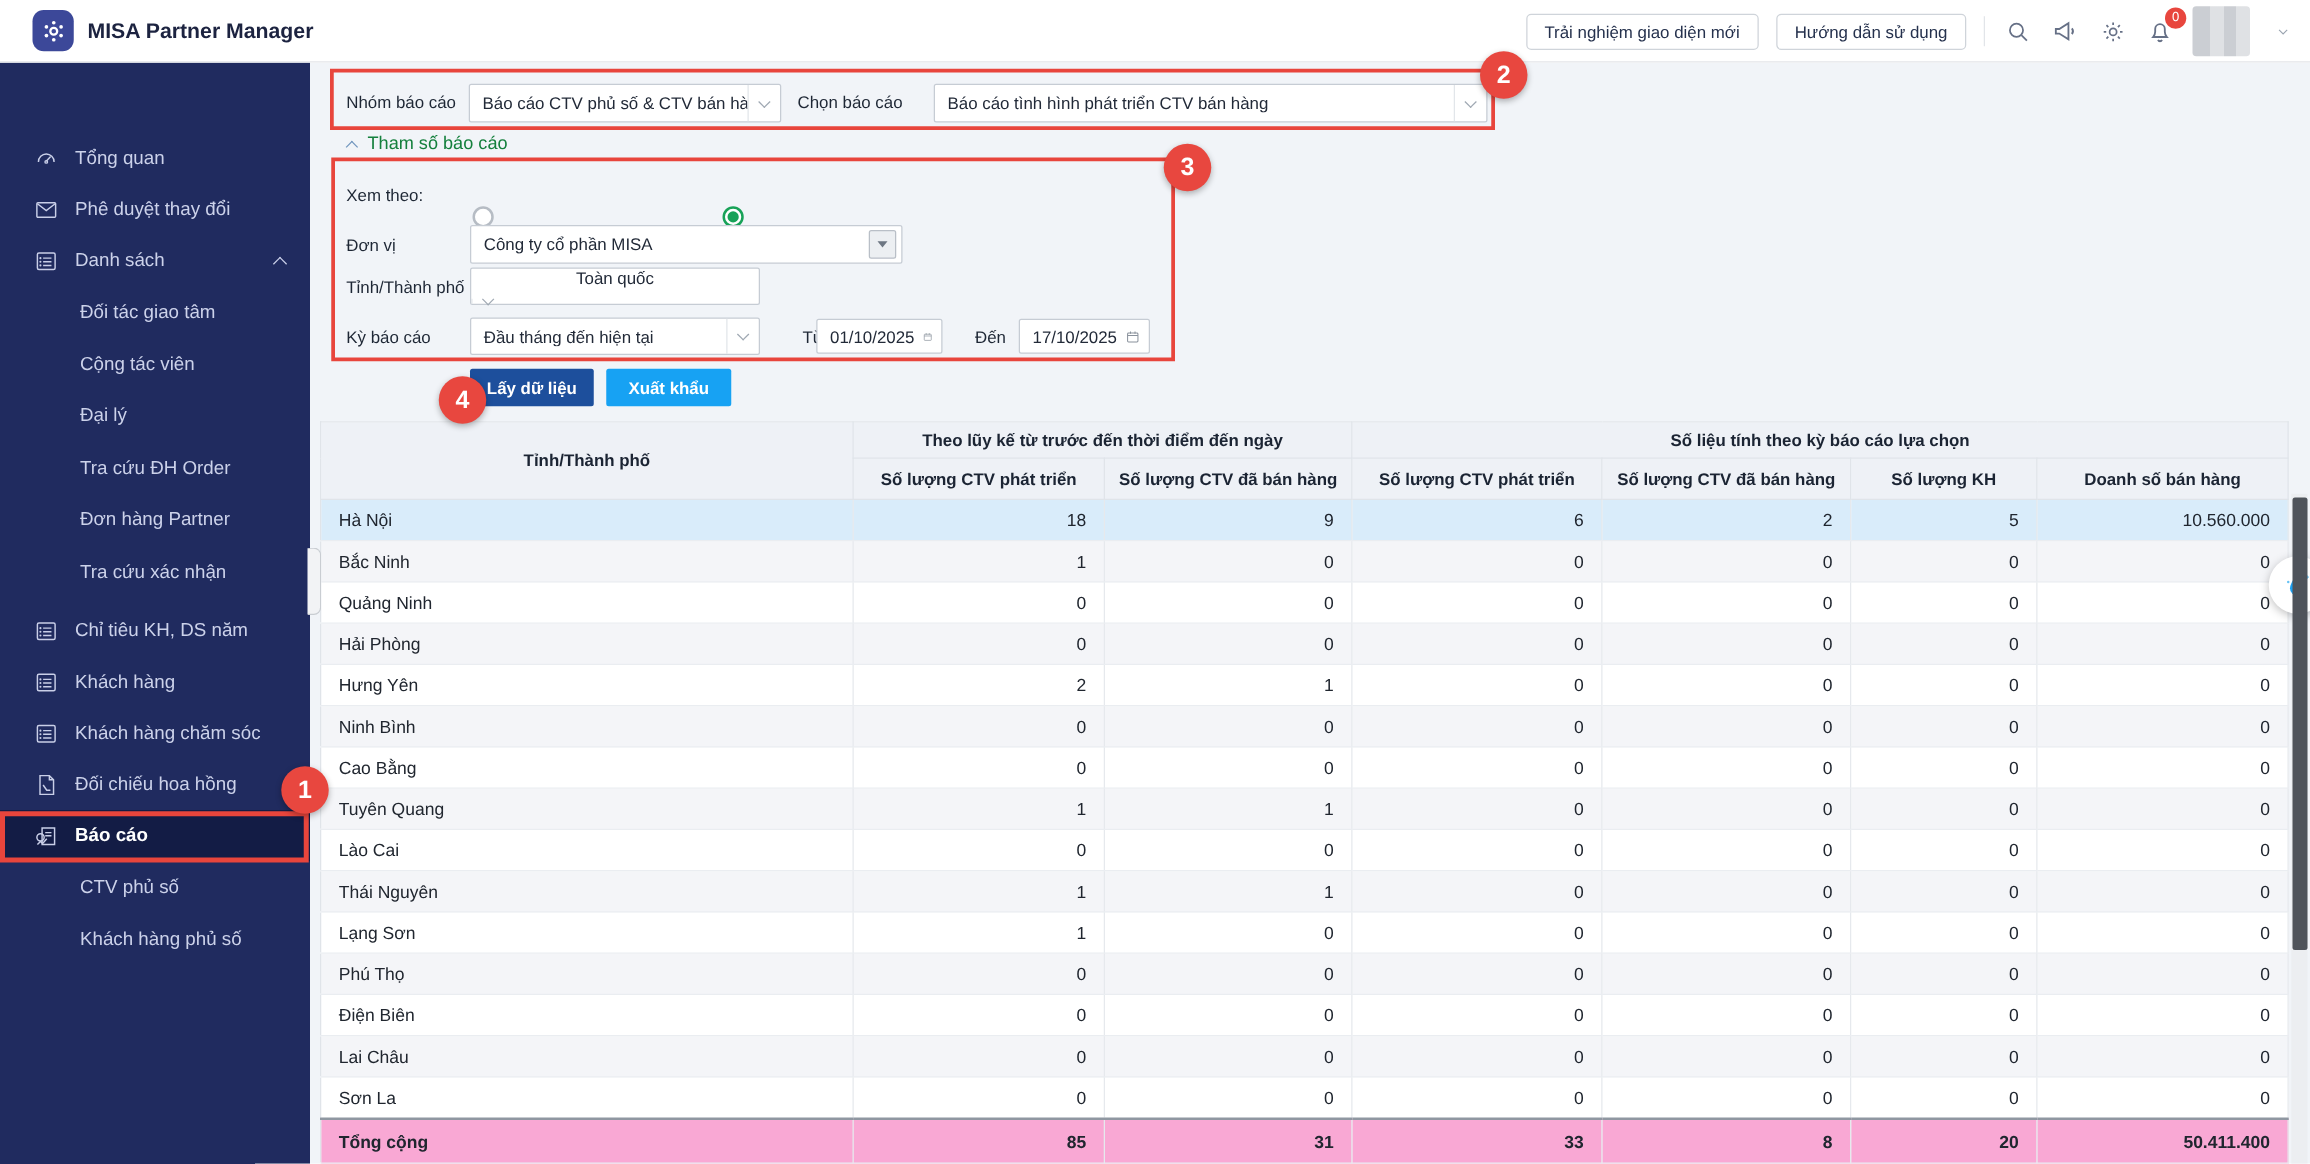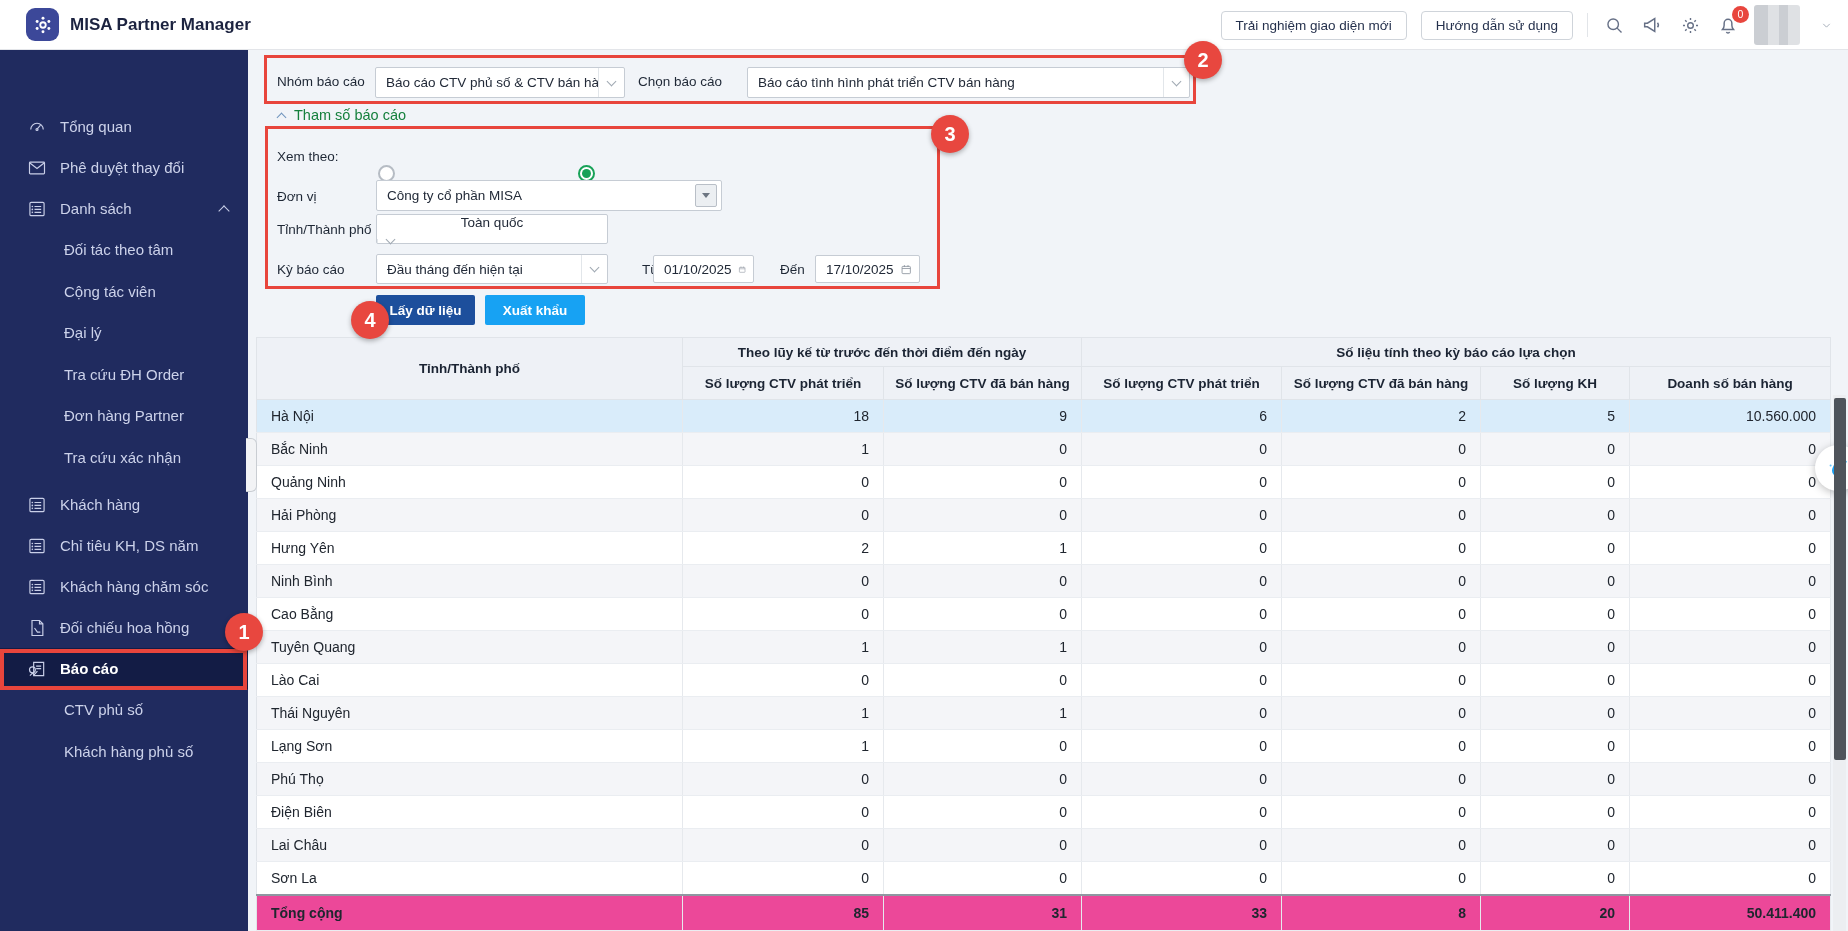--- a/index.html
+++ b/index.html
@@ -85,21 +85,21 @@
   #report-table th { background:#eef1f6; border:1px solid #e0e4e9; font-size:13.5px; font-weight:bold;
                      color:#1b2433; text-align:center; }
   #report-table tr.gr th { height:29px; }
   #report-table tr.sub th { height:33px; }
   #report-table td { height:33px; border-right:1px solid #e6e9ed; border-bottom:1px solid #eaedf1;
                      font-size:14px; color:#20262f; background:#fff; }
   #report-table td.name { text-align:left; padding-left:14px; }
   #report-table td.num { text-align:right; padding-right:14px; }
   #report-table tbody tr.alt td { background:#f4f5f8; }
   #report-table tbody tr.sel td { background:#d9ecfa; }
-  #report-table tfoot td { font-weight:bold; border-top:2px solid #8f97a1; height:36px; background:#ec4899; }
+  #report-table tfoot td { font-weight:bold; border-top:2px solid #8f97a1; height:36px; background:#f9a8d4; }
 
   
   .ann-box { position:absolute; border:3px solid #e8453c; z-index:20; pointer-events:none; }
   .ann-circle { position:absolute; width:38px; height:38px; border-radius:50%; background:#e8473f;
                 color:#fff; font-size:20px; font-weight:bold; line-height:38px; text-align:center;
                 box-shadow:0 2px 5px rgba(0,0,0,.3); z-index:21; pointer-events:none; }
 
   
   .collapse-handle { position:absolute; left:246px; top:438px; width:11px; height:54px; background:#f2f3f5;
                      border:1px solid #c9cdd2; border-left:none; border-radius:0 6px 6px 0; z-index:6; cursor:pointer; }
@@ -194,21 +194,21 @@
             <svg viewBox="0 0 24 24">
               <rect x="3.5" y="4" width="17" height="16" rx="1.5"></rect>
               <path d="M9 9h8M9 12.5h8M9 16h8"></path>
               <path d="M6.4 9h.01M6.4 12.5h.01M6.4 16h.01" stroke-width="2" stroke-linecap="round"></path>
             </svg>
           </span>
           <span class="sb-label">Danh sách</span>
           <span class="sb-caret"></span>
         </div>
         <div class="sb-item child">
-          <span class="sb-label">Đối tác theo tâm</span>
+          <span class="sb-label">Đối tác giao tâm</span>
         </div>
         <div class="sb-item child">
           <span class="sb-label">Cộng tác viên</span>
         </div>
         <div class="sb-item child">
           <span class="sb-label">Đại lý</span>
         </div>
         <div class="sb-item child">
           <span class="sb-label">Tra cứu ĐH Order</span>
         </div>
@@ -219,31 +219,31 @@
           <span class="sb-label">Tra cứu xác nhận</span>
         </div>
         <div class="sb-item">
           <span class="sb-icon">
             <svg viewBox="0 0 24 24">
               <rect x="3.5" y="4" width="17" height="16" rx="1.5"></rect>
               <path d="M9 9h8M9 12.5h8M9 16h8"></path>
               <path d="M6.4 9h.01M6.4 12.5h.01M6.4 16h.01" stroke-width="2" stroke-linecap="round"></path>
             </svg>
           </span>
-          <span class="sb-label">Khách hàng</span>
+          <span class="sb-label">Chỉ tiêu KH, DS năm</span>
         </div>
         <div class="sb-item">
           <span class="sb-icon">
             <svg viewBox="0 0 24 24">
               <rect x="3.5" y="4" width="17" height="16" rx="1.5"></rect>
               <path d="M9 9h8M9 12.5h8M9 16h8"></path>
               <path d="M6.4 9h.01M6.4 12.5h.01M6.4 16h.01" stroke-width="2" stroke-linecap="round"></path>
             </svg>
           </span>
-          <span class="sb-label">Chỉ tiêu KH, DS năm</span>
+          <span class="sb-label">Khách hàng</span>
         </div>
         <div class="sb-item">
           <span class="sb-icon">
             <svg viewBox="0 0 24 24">
               <rect x="3.5" y="4" width="17" height="16" rx="1.5"></rect>
               <path d="M9 9h8M9 12.5h8M9 16h8"></path>
               <path d="M6.4 9h.01M6.4 12.5h.01M6.4 16h.01" stroke-width="2" stroke-linecap="round"></path>
             </svg>
           </span>
           <span class="sb-label">Khách hàng chăm sóc</span>

